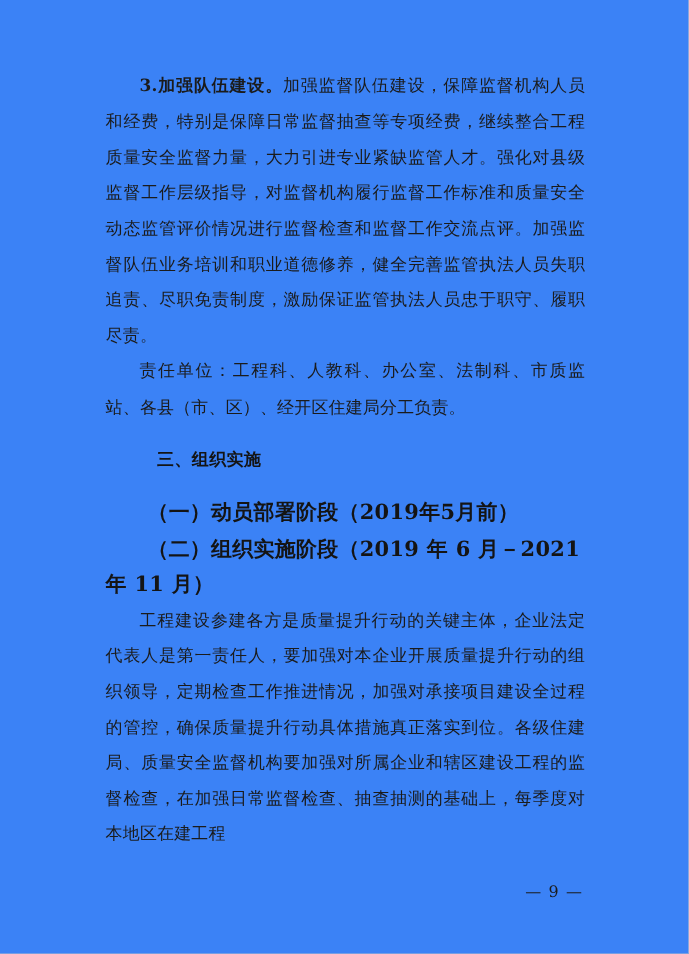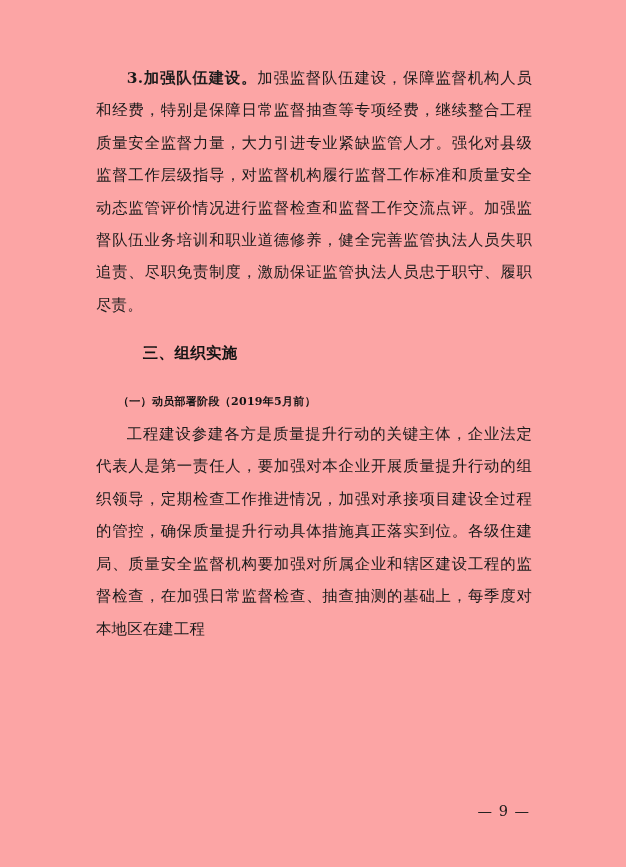--- a/index.html
+++ b/index.html
@@ -8,21 +8,21 @@
     background: #c8c8c8;
   }
   body {
     font-family: "DejaVu Serif", "Liberation Serif", serif;
   }
   .page {
     position: relative;
     width: 626px;
     height: 867px;
     margin: 0 auto;
-    background: #fca5a5;
+    background: #3b82f6;
     overflow: hidden;
     box-sizing: border-box;
   }
   .page-inner {
     position: absolute;
     left: 96px;
     top: 62px;
     width: 436px;
     height: 740px;
   }
@@ -44,21 +44,21 @@
   .heading {
     font-size: 15.4px;
     line-height: 32.4px;
     color: #141414;
     font-weight: bold;
     margin: 16px;
     text-indent: 2em;
     letter-spacing: 0.4px;
   }
   .sub-heading {
-    font-size: 11px;
+    font-size: 19px;
     line-height: 32.4px;
     color: #141414;
     font-weight: bold;
     margin: 0;
     text-indent: 2em;
     letter-spacing: 0.3px;
   }
   .footer {
     position: absolute;
     left: 0;
@@ -73,25 +73,27 @@
   .inline-run { white-space: pre-wrap; }
 </style>
 </head>
 <body>
 
 <div class="page">
   <div class="page-inner">
 
     <p class="para indent"><span class="bold-head inline-run">3.加强队伍建设。</span><span class="inline-run">加强监督队伍建设，保障监督机构人员和经费，特别是保障日常监督抽查等专项经费，继续整合工程质量安全监督力量，大力引进专业紧缺监管人才。强化对县级监督工作层级指导，对监督机构履行监督工作标准和质量安全动态监管评价情况进行监督检查和监督工作交流点评。加强监督队伍业务培训和职业道德修养，健全完善监管执法人员失职追责、尽职免责制度，激励保证监管执法人员忠于职守、履职尽责。</span></p>
 
+    <p class="para indent"><span class="inline-run">责任单位：工程科、人教科、办公室、法制科、市质监站、各县（市、区）、经开区住建局分工负责。</span></p>
 
     <p class="heading">三、组织实施</p>
 
     <p class="sub-heading">（一）动员部署阶段（2019年5月前）</p>
 
 
+    <p class="sub-heading">（二）组织实施阶段（2019 年 6 月－2021 年 11 月）</p>
 
     <p class="para indent">工程建设参建各方是质量提升行动的关键主体，企业法定代表人是第一责任人，要加强对本企业开展质量提升行动的组织领导，定期检查工作推进情况，加强对承接项目建设全过程的管控，确保质量提升行动具体措施真正落实到位。各级住建局、质量安全监督机构要加强对所属企业和辖区建设工程的监督检查，在加强日常监督检查、抽查抽测的基础上，每季度对本地区在建工程</p>
 
   </div>
 
   <div class="footer">— 9 —</div>
 </div>
 
 </body></html>

